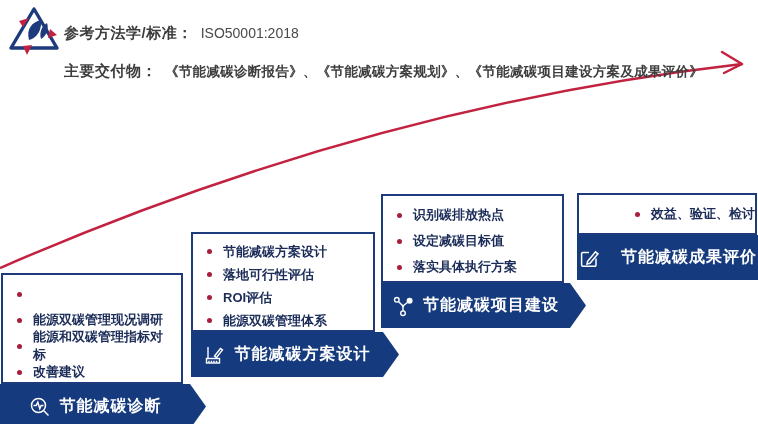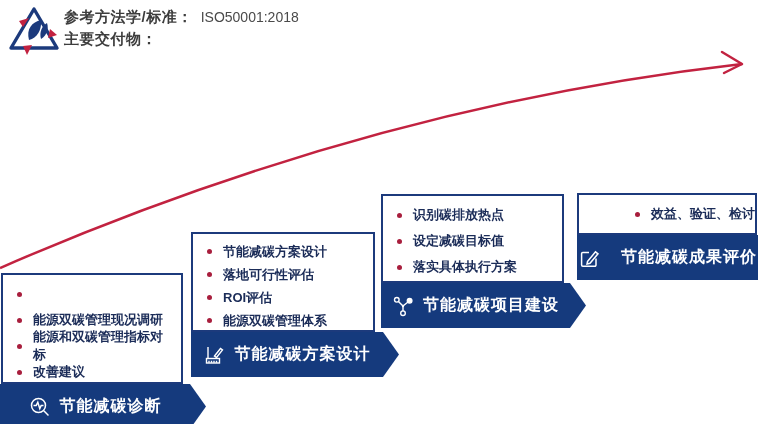--- a/index.html
+++ b/index.html
@@ -4,21 +4,21 @@
 <style>
   html,body{margin:0;padding:0;background:#ffffff;}
   #stage{
     position:relative; width:758px; height:424px; overflow:hidden;
     background:#ffffff;
     font-family:"Liberation Sans","DejaVu Sans",sans-serif;
   }
   
   #logo{position:absolute;left:6px;top:4px;width:56px;height:52px;}
   #hdr{position:absolute;left:64px;top:6px;width:690px;}
-  .hrow{display:flex;align-items:baseline;white-space:nowrap;line-height:22px;}
+  .hrow{display:flex;align-items:baseline;white-space:nowrap;line-height:22px;margin-top:16px;}
   .hlbl{font-size:15px;font-weight:bold;color:#3d3d3d;letter-spacing:.5px;}
   .hval{font-size:14px;color:#4a4a4a;margin-left:8px;}
   .hval.bold{font-weight:bold;font-size:13.5px;color:#3d3d3d;letter-spacing:.3px;}
   
   #curve{position:absolute;left:0;top:0;width:758px;height:424px;pointer-events:none;}
   
   .panel{
     position:absolute;background:#ffffff;border:2px solid #1c3a7c;box-sizing:border-box;
   }
   .panel ul{list-style:none;margin:0;padding:6px 8px 0 14px;}
@@ -64,20 +64,21 @@
     </svg>
   </div>
 
   <div id="hdr">
     <div class="hrow">
       <span class="hlbl">参考方法学/标准：</span>
       <span class="hval">ISO50001:2018</span>
     </div>
     <div class="hrow">
       <span class="hlbl">主要交付物：</span>
+      <span class="hval bold">《节能减碳诊断报告》、《节能减碳方案规划》、《节能减碳项目建设方案及成果评价》</span>
     </div>
   </div>
 
   <div class="panel" id="p1">
     <ul>
       <li>
           <span class="dot"></span>
         </li>
       <li>
           <span class="dot"></span>

